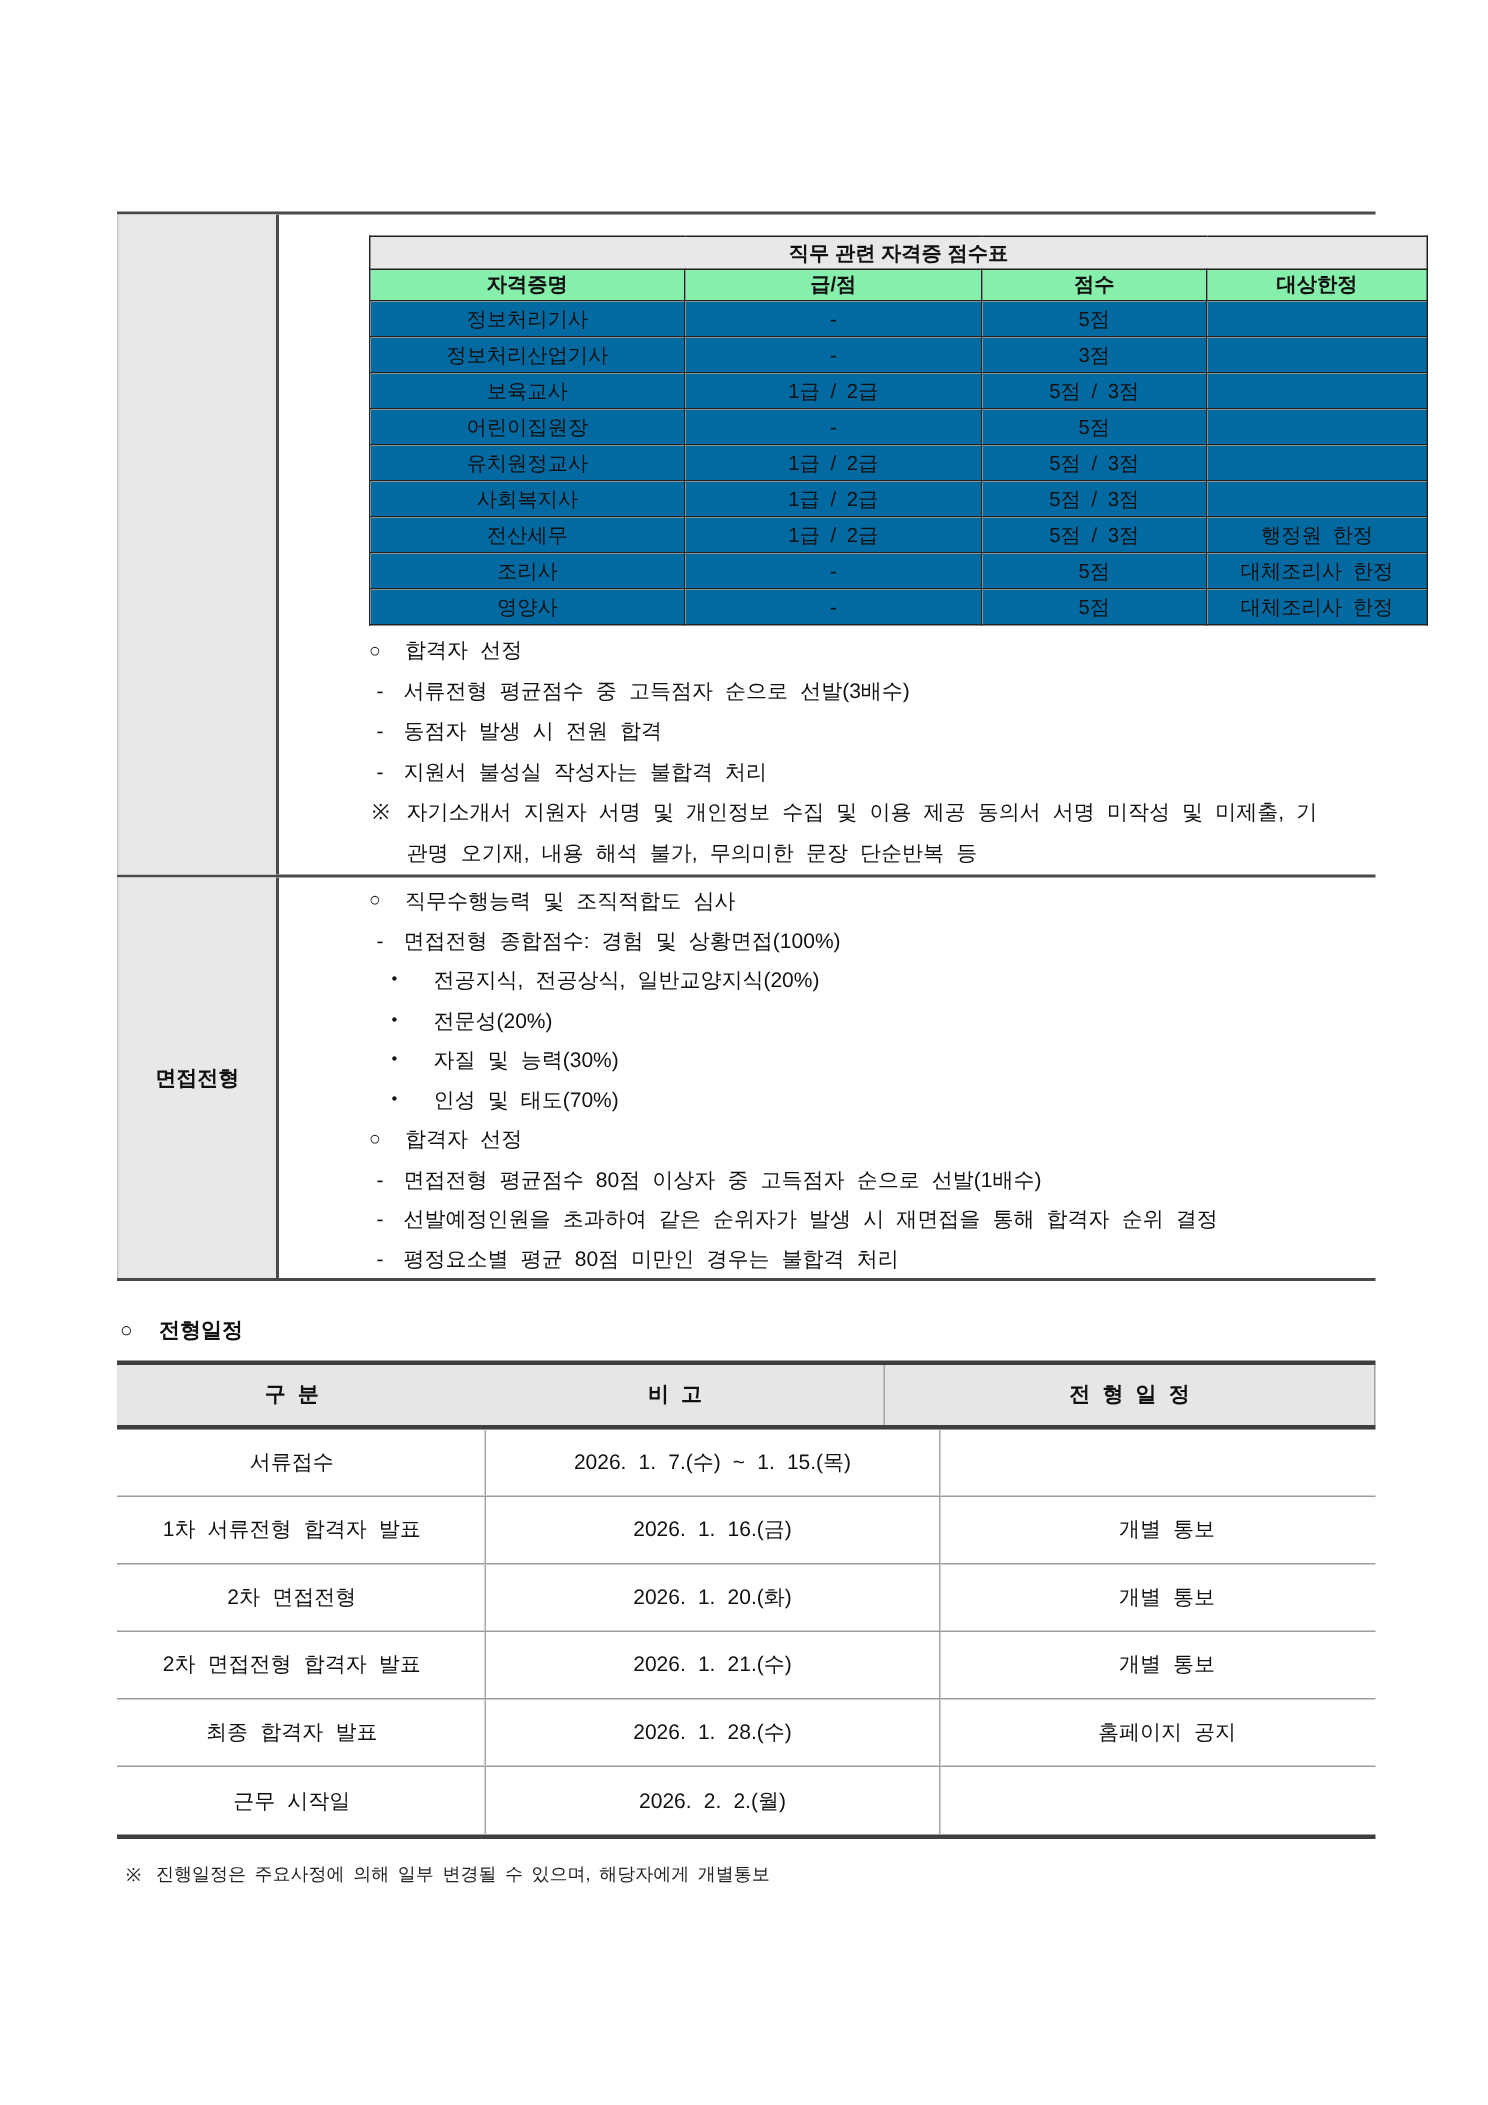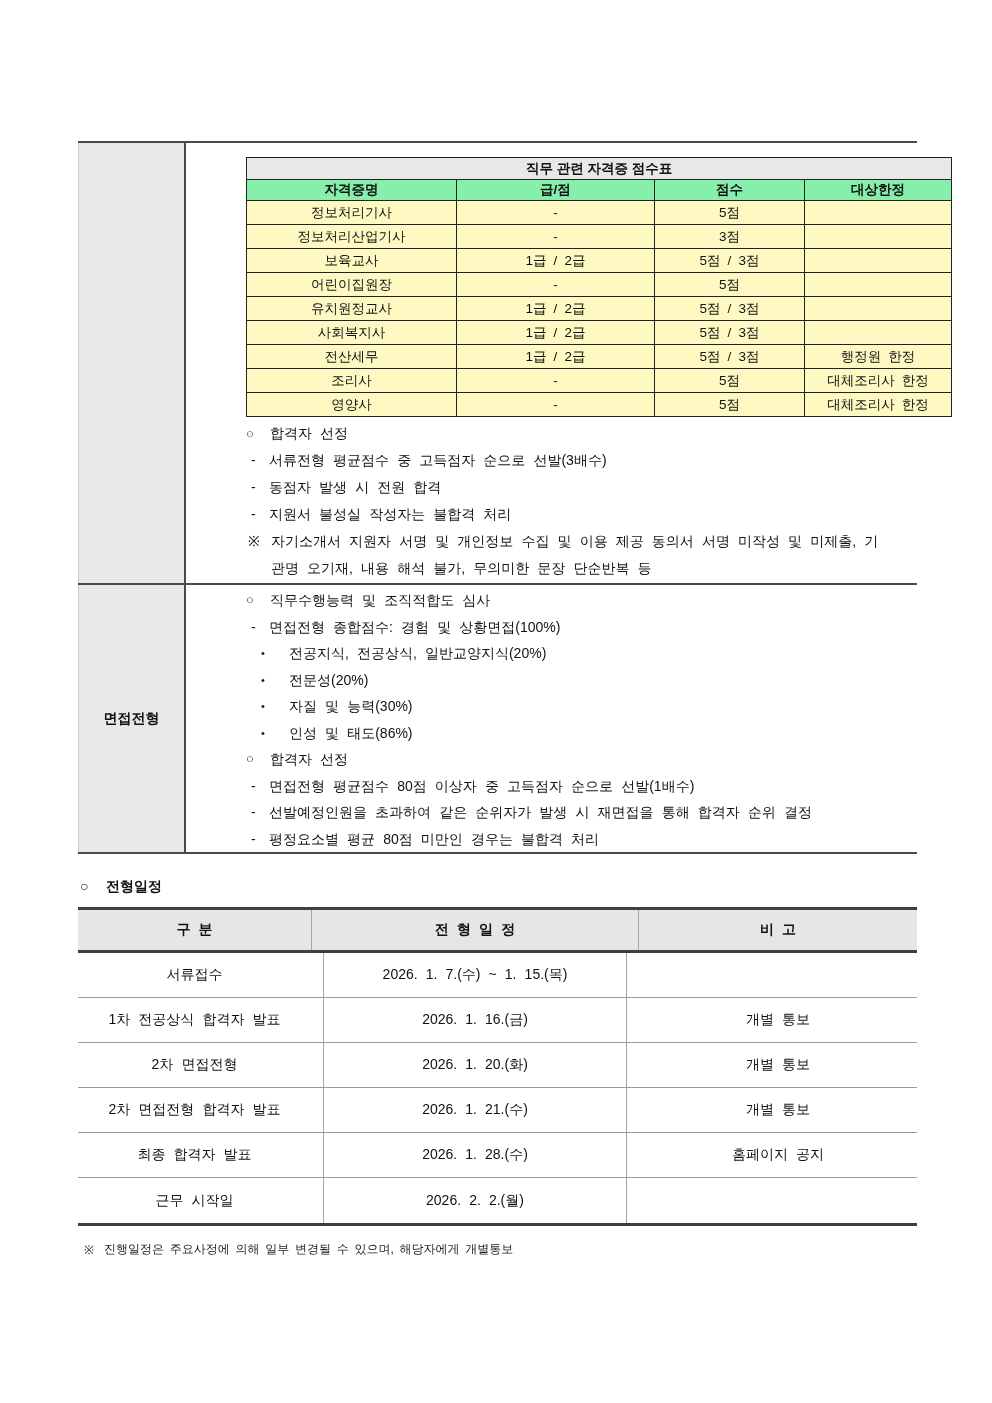--- a/index.html
+++ b/index.html
@@ -16,21 +16,21 @@
              border-left:1px solid #c9c9c9;box-sizing:border-box;
              display:flex;align-items:center;justify-content:center;font-weight:bold;}
   .content-col{flex:1;min-width:0;box-sizing:border-box;padding-left:48px;}
 
   
   table.cert{border-collapse:collapse;table-layout:fixed;width:705px;
              margin:14px 0 0 12px;font-size:13.5px;}
   .cert td,.cert th{border:1px solid #222;text-align:center;padding:0;overflow:hidden;white-space:nowrap;}
   .cert .title td{background:#e8e8e8;font-weight:bold;height:21px;}
   .cert .head th{background:#86efac;font-weight:bold;height:20px;}
-  .cert .drow td{height:23px;background:#fef9c3;word-spacing:0.25em;}
+  .cert .drow td{height:23px;background:#0369a1;word-spacing:0.25em;}
 
   
   .lines{margin-top:3px;}
   .line{display:flex;line-height:27px;white-space:nowrap;}
   .line .m{flex:none;}
   .line .t{word-spacing:0.3em;}
   .ln-circle{padding-left:12px;}  .ln-circle .m{width:24px;font-size:13px;}
   .ln-dash{padding-left:17px;}    .ln-dash .m{width:18px;}
   .ln-note{padding-left:14px;}    .ln-note .m{width:23px;}
   .ln-cont{padding-left:37px;}
@@ -191,21 +191,21 @@
           <div class="line ln-bullet">
               <span class="m">•</span>
               <span class="t">전문성(20%)</span>
             </div>
           <div class="line ln-bullet">
               <span class="m">•</span>
               <span class="t">자질 및 능력(30%)</span>
             </div>
           <div class="line ln-bullet">
               <span class="m">•</span>
-              <span class="t">인성 및 태도(86%)</span>
+              <span class="t">인성 및 태도(70%)</span>
             </div>
           <div class="line ln-circle">
               <span class="m">○</span>
               <span class="t">합격자 선정</span>
             </div>
           <div class="line ln-dash">
               <span class="m">-</span>
               <span class="t">면접전형 평균점수 80점 이상자 중 고득점자 순으로 선발(1배수)</span>
             </div>
           <div class="line ln-dash">
@@ -221,30 +221,30 @@
     </div>
 
     <div class="sched-heading">
       <span class="m">○</span>
       <span>전형일정</span>
     </div>
 
     <div class="sched">
       <div class="srow shead">
         <div class="sc sc1">구 분</div>
+        <div class="sc sc3">비 고</div>
         <div class="sc sc2">전 형 일 정</div>
-        <div class="sc sc3">비 고</div>
       </div>
       <div class="srow sdata">
         <div class="sc sc1">서류접수</div>
         <div class="sc sc2">2026. 1. 7.(수) ~ 1. 15.(목)</div>
         <div class="sc sc3"></div>
       </div>
       <div class="srow sdata">
-        <div class="sc sc1">1차 전공상식 합격자 발표</div>
+        <div class="sc sc1">1차 서류전형 합격자 발표</div>
         <div class="sc sc2">2026. 1. 16.(금)</div>
         <div class="sc sc3">개별 통보</div>
       </div>
       <div class="srow sdata">
         <div class="sc sc1">2차 면접전형</div>
         <div class="sc sc2">2026. 1. 20.(화)</div>
         <div class="sc sc3">개별 통보</div>
       </div>
       <div class="srow sdata">
         <div class="sc sc1">2차 면접전형 합격자 발표</div>

